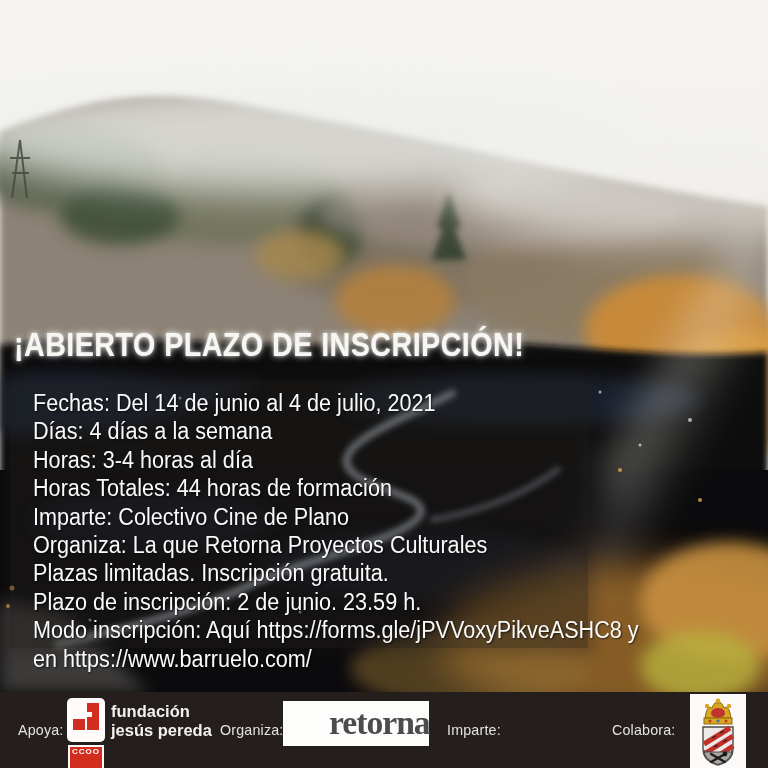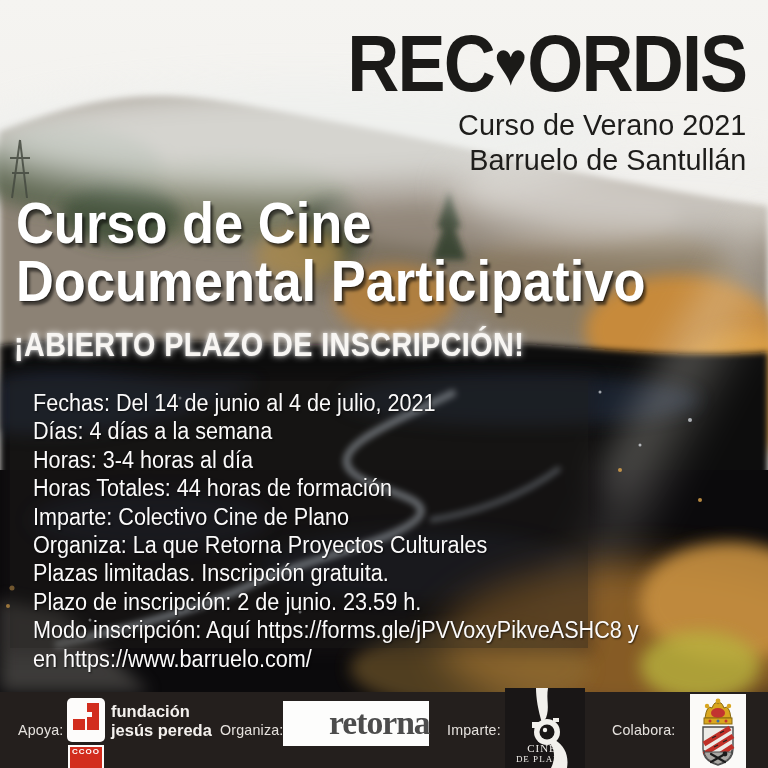--- a/index.html
+++ b/index.html
@@ -139,30 +139,21 @@
     <g fill="#e2a84e" opacity=".8">
       <circle cx="620" cy="470" r="2"></circle>
         <circle cx="700" cy="500" r="2"></circle>
         <circle cx="12" cy="588" r="2.5"></circle>
       <circle cx="8" cy="606" r="2"></circle>
     </g>
   </svg>
 
   <div class="info-bg"></div>
 
-  <div class="hdr">
-    <span class="hdr-title"><span>REC</span><span class="heart">♥</span><span>ORDIS</span></span>
-    <span class="hdr-sub first">Curso de Verano 2021</span>
-    <span class="hdr-sub">Barruelo de Santullán</span>
-  </div>
-
-  <div class="headline">
-    <span>Curso de Cine</span>
-    <span>Documental Participativo</span>
-  </div>
+
   <div class="banner">¡ABIERTO PLAZO DE INSCRIPCIÓN!</div>
 
   <div class="info">
     <div>Fechas: Del 14 de junio al 4 de julio, 2021</div>
     <div>Días: 4 días a la semana</div>
     <div>Horas: 3-4 horas al día</div>
     <div>Horas Totales: 44 horas de formación</div>
     <div>Imparte: Colectivo Cine de Plano</div>
     <div>Organiza: La que Retorna Proyectos Culturales</div>
     <div>Plazas limitadas. Inscripción gratuita.</div>
@@ -188,35 +179,20 @@
         <div>jesús pereda</div>
       </div>
     </div>
 
     <span class="flabel lbl-organiza">Organiza:</span>
     <div class="retorna-box">
       <span class="retorna-word">retorna</span>
     </div>
 
     <span class="flabel lbl-imparte">Imparte:</span>
-    <div class="cine-box">
-      <svg width="80" height="80" viewBox="0 0 80 80" aria-hidden="true">
-        <path d="M31,0 L43,0 C41,12 45,20 41,30 L37,35 C33,22 31,10 31,0 Z" fill="#f2f0ec"></path>
-        <circle cx="42" cy="44" r="13" fill="#f2f0ec"></circle>
-        <circle cx="42" cy="44" r="7.5" fill="#191616"></circle>
-        <circle cx="40" cy="42" r="2.2" fill="#f2f0ec"></circle>
-        <rect x="27" y="34" width="7" height="6" fill="#f2f0ec"></rect>
-        <rect x="48" y="30" width="6" height="4" fill="#f2f0ec"></rect>
-        <path d="M50,52 C60,58 64,68 62,80 L46,80 C52,68 48,58 44,54 Z" fill="#f2f0ec"></path>
-      </svg>
-      <div class="cine-text">
-        <span class="l1">CINE</span>
-        <span class="l2">DE PLANO</span>
-      </div>
-    </div>
 
     <span class="flabel lbl-colabora">Colabora:</span>
     <div class="escudo-box">
       <svg width="56" height="74" viewBox="0 0 56 74" aria-hidden="true">
         <path d="M15,24 Q17,10 22,14 Q25,6 28,10 Q31,6 34,14 Q39,10 41,24 Z" fill="#d9a61f" stroke="#8a6a10" stroke-width="1"></path>
         <ellipse cx="28" cy="19" rx="7" ry="5" fill="#c23430"></ellipse>
         <circle cx="17" cy="12" r="2.2" fill="#d9a61f"></circle>
           <circle cx="28" cy="7" r="2.4" fill="#d9a61f"></circle>
           <circle cx="39" cy="12" r="2.2" fill="#d9a61f"></circle>
         <rect x="14" y="24" width="28" height="6" fill="#d9a61f" stroke="#8a6a10" stroke-width="1"></rect>

